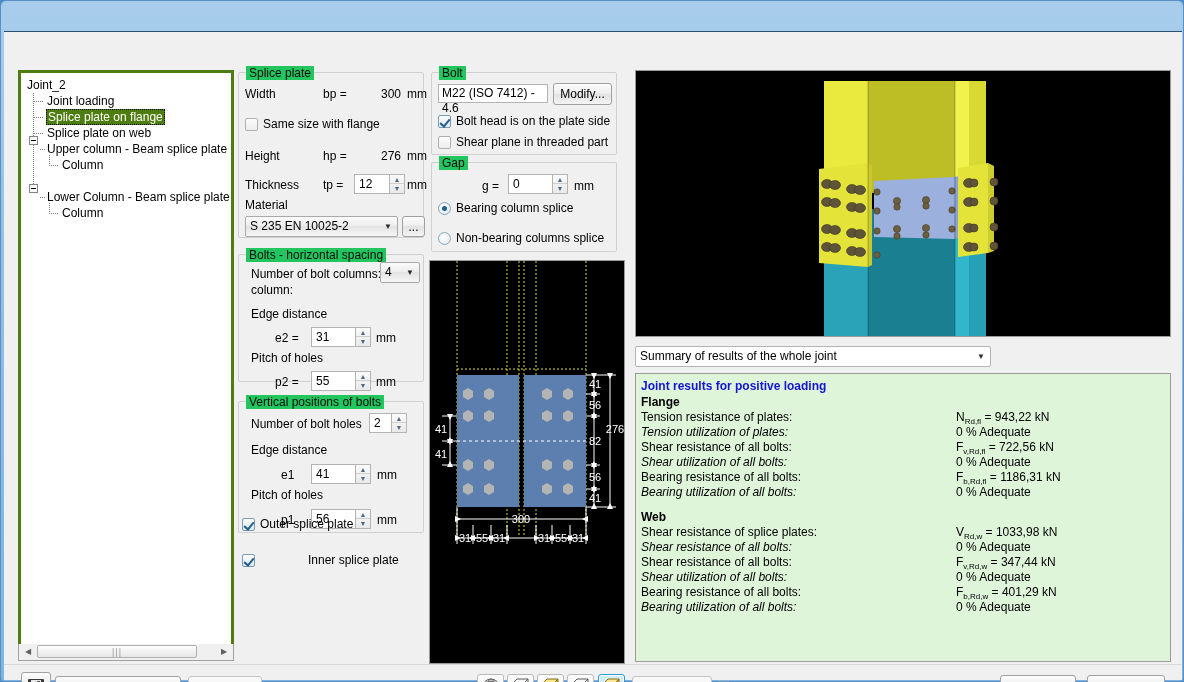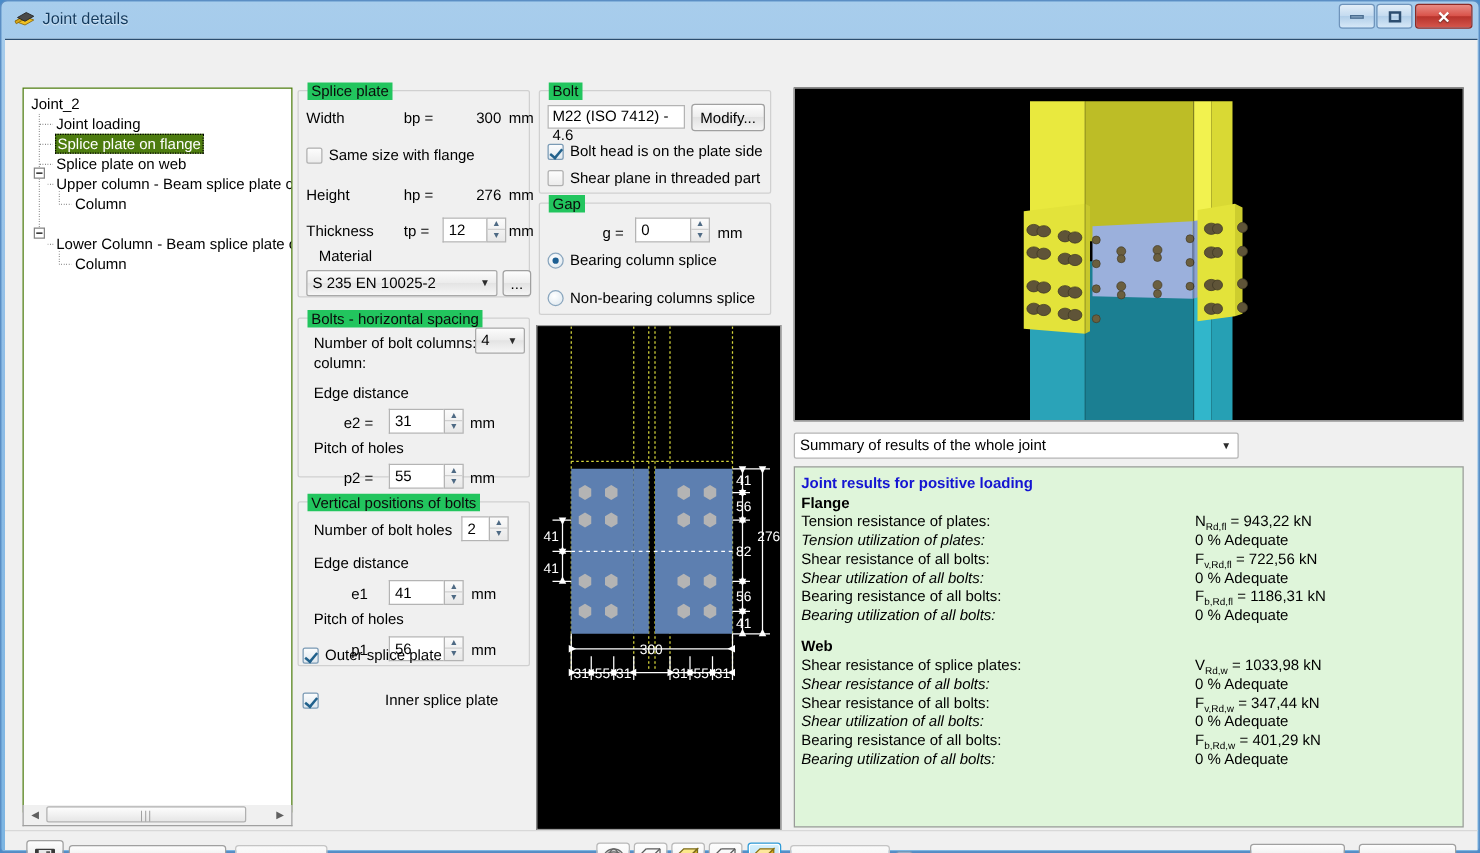--- a/index.html
+++ b/index.html
@@ -72,21 +72,21 @@
   .group > .legend {
     position: absolute; top: -7px; left: 7px;
     background: #22c55e; padding: 0 3px;
     font-size: 12px; color: #0b0b0b; white-space: nowrap;
   }
 
   
   #tree-box {
     position: absolute; left: 14px; top: 38px;
     width: 216px; height: 580px;
-    background: #fff; border: 1px solid #4d7c0f;
+    background: #fff; border: 3px solid #4d7c0f;
     overflow: hidden;
   }
   .tnode { position: absolute; white-space: nowrap; font-size: 12px; color: #000; height: 16px; line-height: 16px; }
   .tsel {
     background: #4d7c0f; color: #fff;
     outline: 1px dotted #000; outline-offset: -1px;
     padding: 0 2px;
   }
   .dotv { position:absolute; width:1px; background-image: linear-gradient(#808080 50%, transparent 50%); background-size: 1px 2px; }
   .doth { position:absolute; height:1px; background-image: linear-gradient(90deg,#808080 50%, transparent 50%); background-size: 2px 1px; }
@@ -245,42 +245,20 @@
     border: 1px solid #2f9bd8;
     background: linear-gradient(180deg,#d7f0fc,#a8dcf5);
     box-shadow: inset 0 0 0 1px #ffffff;
   }
 </style>
 </head>
 <body>
 
 <div id="window">
 
-  <div id="titlebar">
-    <svg id="title-icon" viewBox="0 0 17 17">
-      <polygon points="1,9 8,5 16,8 9,12" fill="#f0c020" stroke="#8a6a10" stroke-width="0.7"></polygon>
-      <polygon points="1,9 8,5 9,7 2,11" fill="#d9a818" stroke="#8a6a10" stroke-width="0.7"></polygon>
-      <polygon points="3,6 10,2 16,5 9,9" fill="#4a4a4a" stroke="#222" stroke-width="0.7"></polygon>
-    </svg>
-    <div id="title-text">Joint details</div>
-
-    <div class="wbtn" id="btn-min">
-      <div class="glyph">
-          <div class="min-bar"></div>
-        </div>
-    </div>
-    <div class="wbtn" id="btn-max">
-      <div class="glyph">
-          <div class="max-sq"></div>
-        </div>
-    </div>
-    <div class="wbtn" id="btn-close">
-      <div class="glyph">✕</div>
-    </div>
-  </div>
 
   <div id="client">
 
     <div id="tree-box">
       <div class="tnode" style="left:6px; top:4px;">Joint_2</div>
 
       <div class="dotv" style="left:12px; top:20px; height:98px;"></div>
 
       <div class="doth" style="left:13px; top:28px; width:10px;"></div>
       <div class="tnode" style="left:26px; top:20px;">Joint loading</div>
@@ -336,21 +314,21 @@
       <div class="lbl" style="left:84px; top:105px;">tp =</div>
       <div class="spin-wrap" style="left:115px; top:101px; width:51px;">
         <div class="sfield">12</div>
         <div class="sbtns">
           <div class="sup">▲</div>
           <div class="sdn">▼</div>
         </div>
       </div>
       <div class="lbl" style="left:168px; top:105px;">mm</div>
 
-      <div class="lbl" style="left:16px; top:125px;text-align:right;">Material</div>
+      <div class="lbl" style="left:6px; top:125px;text-align:right;">Material</div>
       <div class="combo" style="left:6px; top:143px; width:153px;">
         <div class="ctext">S 235 EN 10025-2</div>
         <div class="carrow">▼</div>
       </div>
       <div class="btn" style="left:163px; top:143px; width:23px; height:21px;">...</div>
     </div>
 
     <div class="group" style="left:234px; top:222px; width:186px; height:128px;">
       <div class="legend">Bolts - horizontal spacing</div>
 

